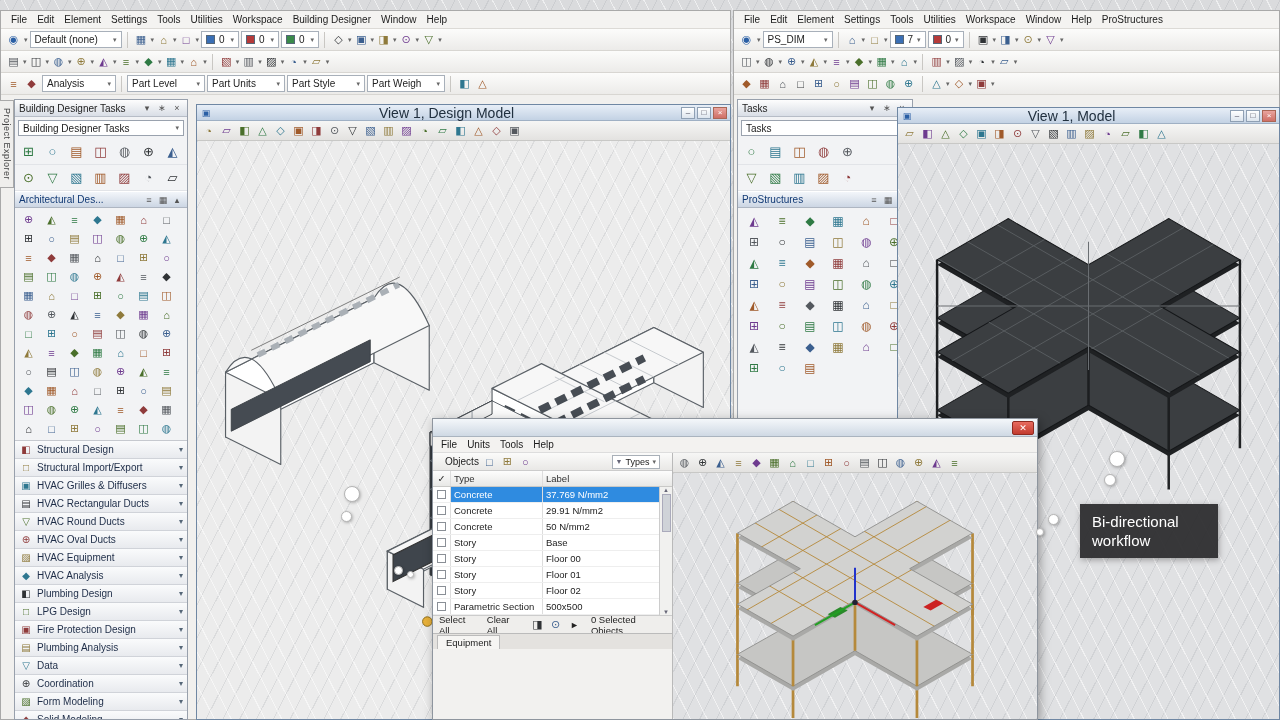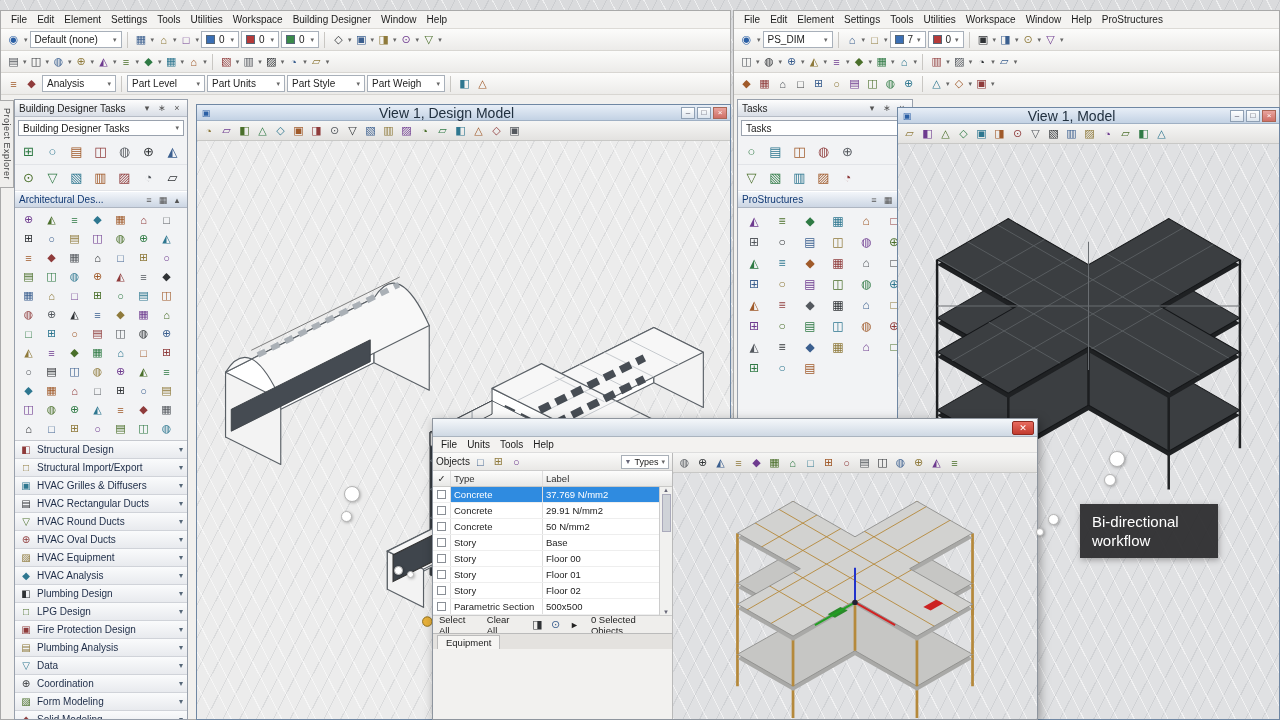--- a/index.html
+++ b/index.html
@@ -51,21 +51,21 @@
 .winbtn.close{background:linear-gradient(#e9a49e,#cf6f66);color:#fff;border-color:#a65;}
 .vtool{height:20px;flex:none;display:flex;align-items:center;gap:1px;padding:0 3px;background:linear-gradient(#f6f6f5,#e3e2e0);border-bottom:1px solid #c8c8c6;overflow:hidden;}
 .vcanvas{flex:1;position:relative;overflow:hidden;}
 .vcanvas svg{position:absolute;left:0;right:0;}
 .dlg{position:absolute;background:#f0efed;border:1px solid #8e959e;box-shadow:2px 3px 10px rgba(0,0,0,.35);display:flex;flex-direction:column;overflow:hidden;}
 .dtitle{height:18px;flex:none;background:linear-gradient(#f4f7fa,#cfd9e4);display:flex;align-items:center;justify-content:flex-end;padding:2px 3px;border-bottom:1px solid #aab4bf;}
 .dclose{width:22px;height:14px;background:linear-gradient(#e86b5f,#c23b2e);color:#fff;font-size:9px;line-height:13px;text-align:center;border:1px solid #8f2a20;border-radius:2px;}
 .dmenu{height:16px;flex:none;display:flex;gap:2px;padding:0 4px;align-items:center;background:#f3f2f0;border-bottom:1px solid #ddd;}
 .dbody{flex:1;display:flex;min-height:0;}
 .objpane{width:240px;flex:none;display:flex;flex-direction:column;border-right:1px solid #b9b9b9;background:#f4f4f3;}
-.objbar{height:18px;flex:none;display:flex;align-items:center;padding:0 3px;gap:2px;border-bottom:1px solid #ccc;background:linear-gradient(#fbfbfa,#e9e8e6);}
+.objbar{height:18px;flex:none;display:flex;align-items:center;padding:0 12px;gap:2px;border-bottom:1px solid #ccc;background:linear-gradient(#fbfbfa,#e9e8e6);}
 .typesdd{margin-left:auto;display:flex;align-items:center;gap:3px;border:1px solid #a9b0b8;background:#fff;height:14px;padding:0 3px;font-size:9px;}
 .thead,.propshead{display:flex;height:16px;flex:none;background:linear-gradient(#fdfdfd,#e8e8e6);border-bottom:1px solid #c9c9c7;font-size:9.5px;color:#333;}
 .propshead{border-top:1px solid #ccc;}
 .tc{padding:0 3px;display:flex;align-items:center;overflow:hidden;white-space:nowrap;}
 .tc.chk{width:18px;justify-content:center;border-right:1px solid #ddd;flex:none;}
 .tc.type{width:92px;border-right:1px solid #ddd;flex:none;}
 .tc.label{flex:1;}
 .trows{height:128px;flex:none;display:flex;}
 .tbody{flex:1;overflow:hidden;background:#fff;}
 .trow{display:flex;height:16px;background:#fff;border-bottom:1px solid #eee;font-size:9.5px;}

